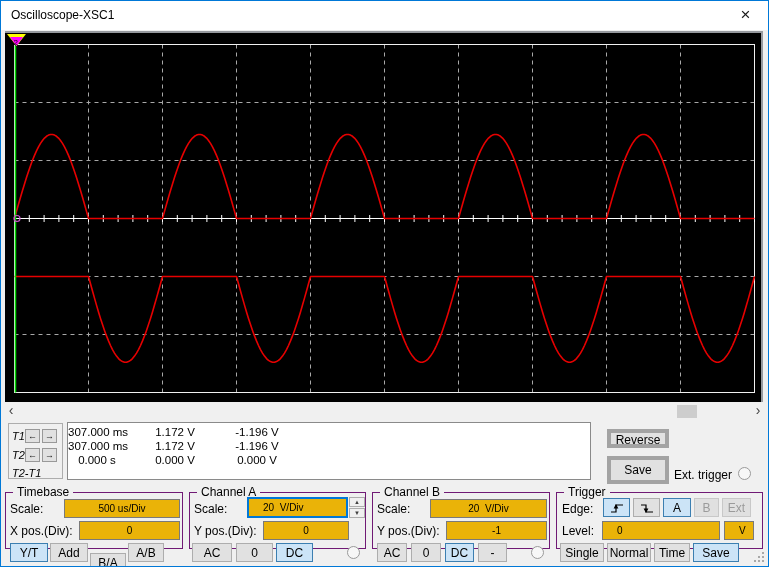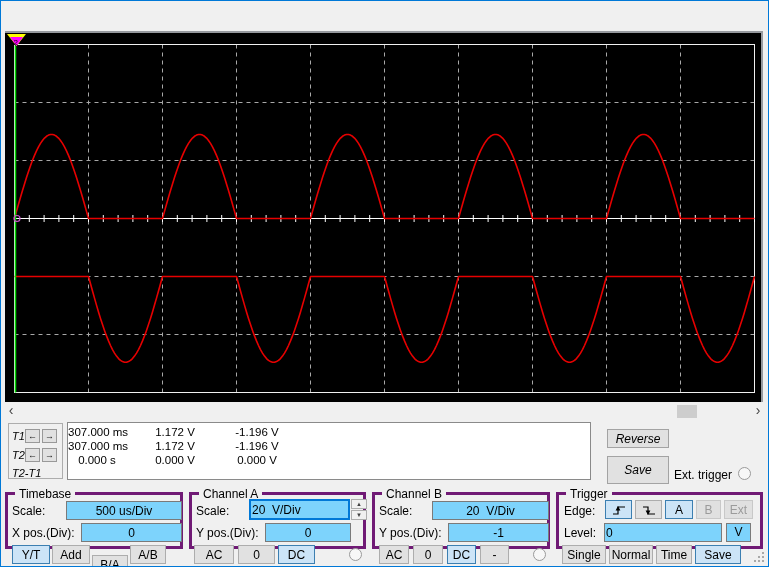--- a/index.html
+++ b/index.html
@@ -27,45 +27,49 @@
   .sarrow.left{left:2px;} .sarrow.right{right:2px;}
   .sthumb{position:absolute;left:675px;top:2px;width:20px;height:13px;background:#cdcdcd;}
   
   .tbox{position:absolute;left:7px;top:422px;width:55px;height:56px;border:1px solid #adadad;font-size:11px;}
   .tlabel{position:absolute;left:3px;font-size:11px;color:#000;font-style:italic;}
   .abtn{position:absolute;width:15px;height:14px;padding:0;background:#e1e1e1;border:1px solid #999;font-size:9px;font-weight:bold;color:#222;line-height:11px;text-align:center;cursor:pointer;}
   .mtable{position:absolute;left:66px;top:421px;width:524px;height:58px;background:#fff;border:1px solid #8a8a8a;padding-top:2px;}
   .mrow{display:grid;grid-template-columns:58px 62px 66px;column-gap:18px;height:14px;}
   .mc{font-size:11.5px;color:#000;text-align:center;white-space:nowrap;line-height:14px;}
   
-  .pbtn{position:absolute;background:#e1e1e1;border:1px solid #a3a3a3;font-size:12px;color:#000;cursor:pointer;padding:0;font-style:italic;}
+  .pbtn{position:absolute;background:#e1e1e1;border:4px solid #a3a3a3;font-size:12px;color:#000;cursor:pointer;padding:0;}
   .exttrig{position:absolute;left:673px;top:467px;font-size:12px;color:#000;}
   .radio{position:absolute;width:13px;height:13px;border-radius:50%;border:1px solid #9a9a9a;background:#f7f7f7;cursor:pointer;}
   
-  .group{position:absolute;top:491px;height:57px;border:3px solid #701a75;}
+  .group{position:absolute;top:491px;height:57px;border:1px solid #701a75;}
   .glabel{position:absolute;top:-8px;left:7px;background:#f0f0f0;padding:0 4px;font-size:12px;color:#000;}
   .lab{position:absolute;font-size:12px;color:#000;white-space:nowrap;}
-  .field{position:absolute;height:19px;background:#7dd3fc;border:1px solid #7a7a7a;font-size:12px;color:#000;padding:0 1px;}
+  .field{position:absolute;height:19px;background:#eab308;border:1px solid #7a7a7a;font-size:10px;color:#000;padding:0 14px;}
   .field.center{text-align:center;}
   .field.focus{border:2px solid #0078d7;height:21px;}
   .spinner{position:absolute;width:16px;height:21px;}
   .spin{position:absolute;left:0;width:16px;height:10px;background:#f0f0f0;border:1px solid #adadad;font-size:6px;line-height:8px;text-align:center;color:#404040;cursor:pointer;}
   .spin.up{top:0;} .spin.dn{top:11px;}
   .tbtn{position:absolute;height:19px;padding:0;background:#e1e1e1;border:1px solid #adadad;font-size:12px;color:#000;cursor:pointer;line-height:16px;}
   .tbtn.sel{background:#cce4f7;border:1px solid #3c7fb1;}
   .tbtn.dis{background:#e0e0e0;border:1px solid #c8c8c8;color:#9b9b9b;cursor:default;}
   .edgeicon{display:inline-block;vertical-align:middle;}
   .grip{position:absolute;right:3px;bottom:3px;width:12px;height:12px;}
   .grip i{position:absolute;width:2px;height:2px;background:#a8a8a8;}
 </style>
 </head>
 <body>
 
 <div class="window">
 
+  <div class="titlebar">
+    <span class="title">Oscilloscope-XSC1</span>
+    <div class="close"><span>×</span></div>
+  </div>
 
   <div class="display">
     <svg id="scope-svg" width="754" height="367">
         <line x1="83.5" y1="11.5" x2="83.5" y2="359.5" class="grid"></line>
         <line x1="157.5" y1="11.5" x2="157.5" y2="359.5" class="grid"></line>
         <line x1="231.5" y1="11.5" x2="231.5" y2="359.5" class="grid"></line>
         <line x1="305.5" y1="11.5" x2="305.5" y2="359.5" class="grid"></line>
         <line x1="379.5" y1="11.5" x2="379.5" y2="359.5" class="grid"></line>
         <line x1="453.5" y1="11.5" x2="453.5" y2="359.5" class="grid"></line>
         <line x1="527.5" y1="11.5" x2="527.5" y2="359.5" class="grid"></line>

